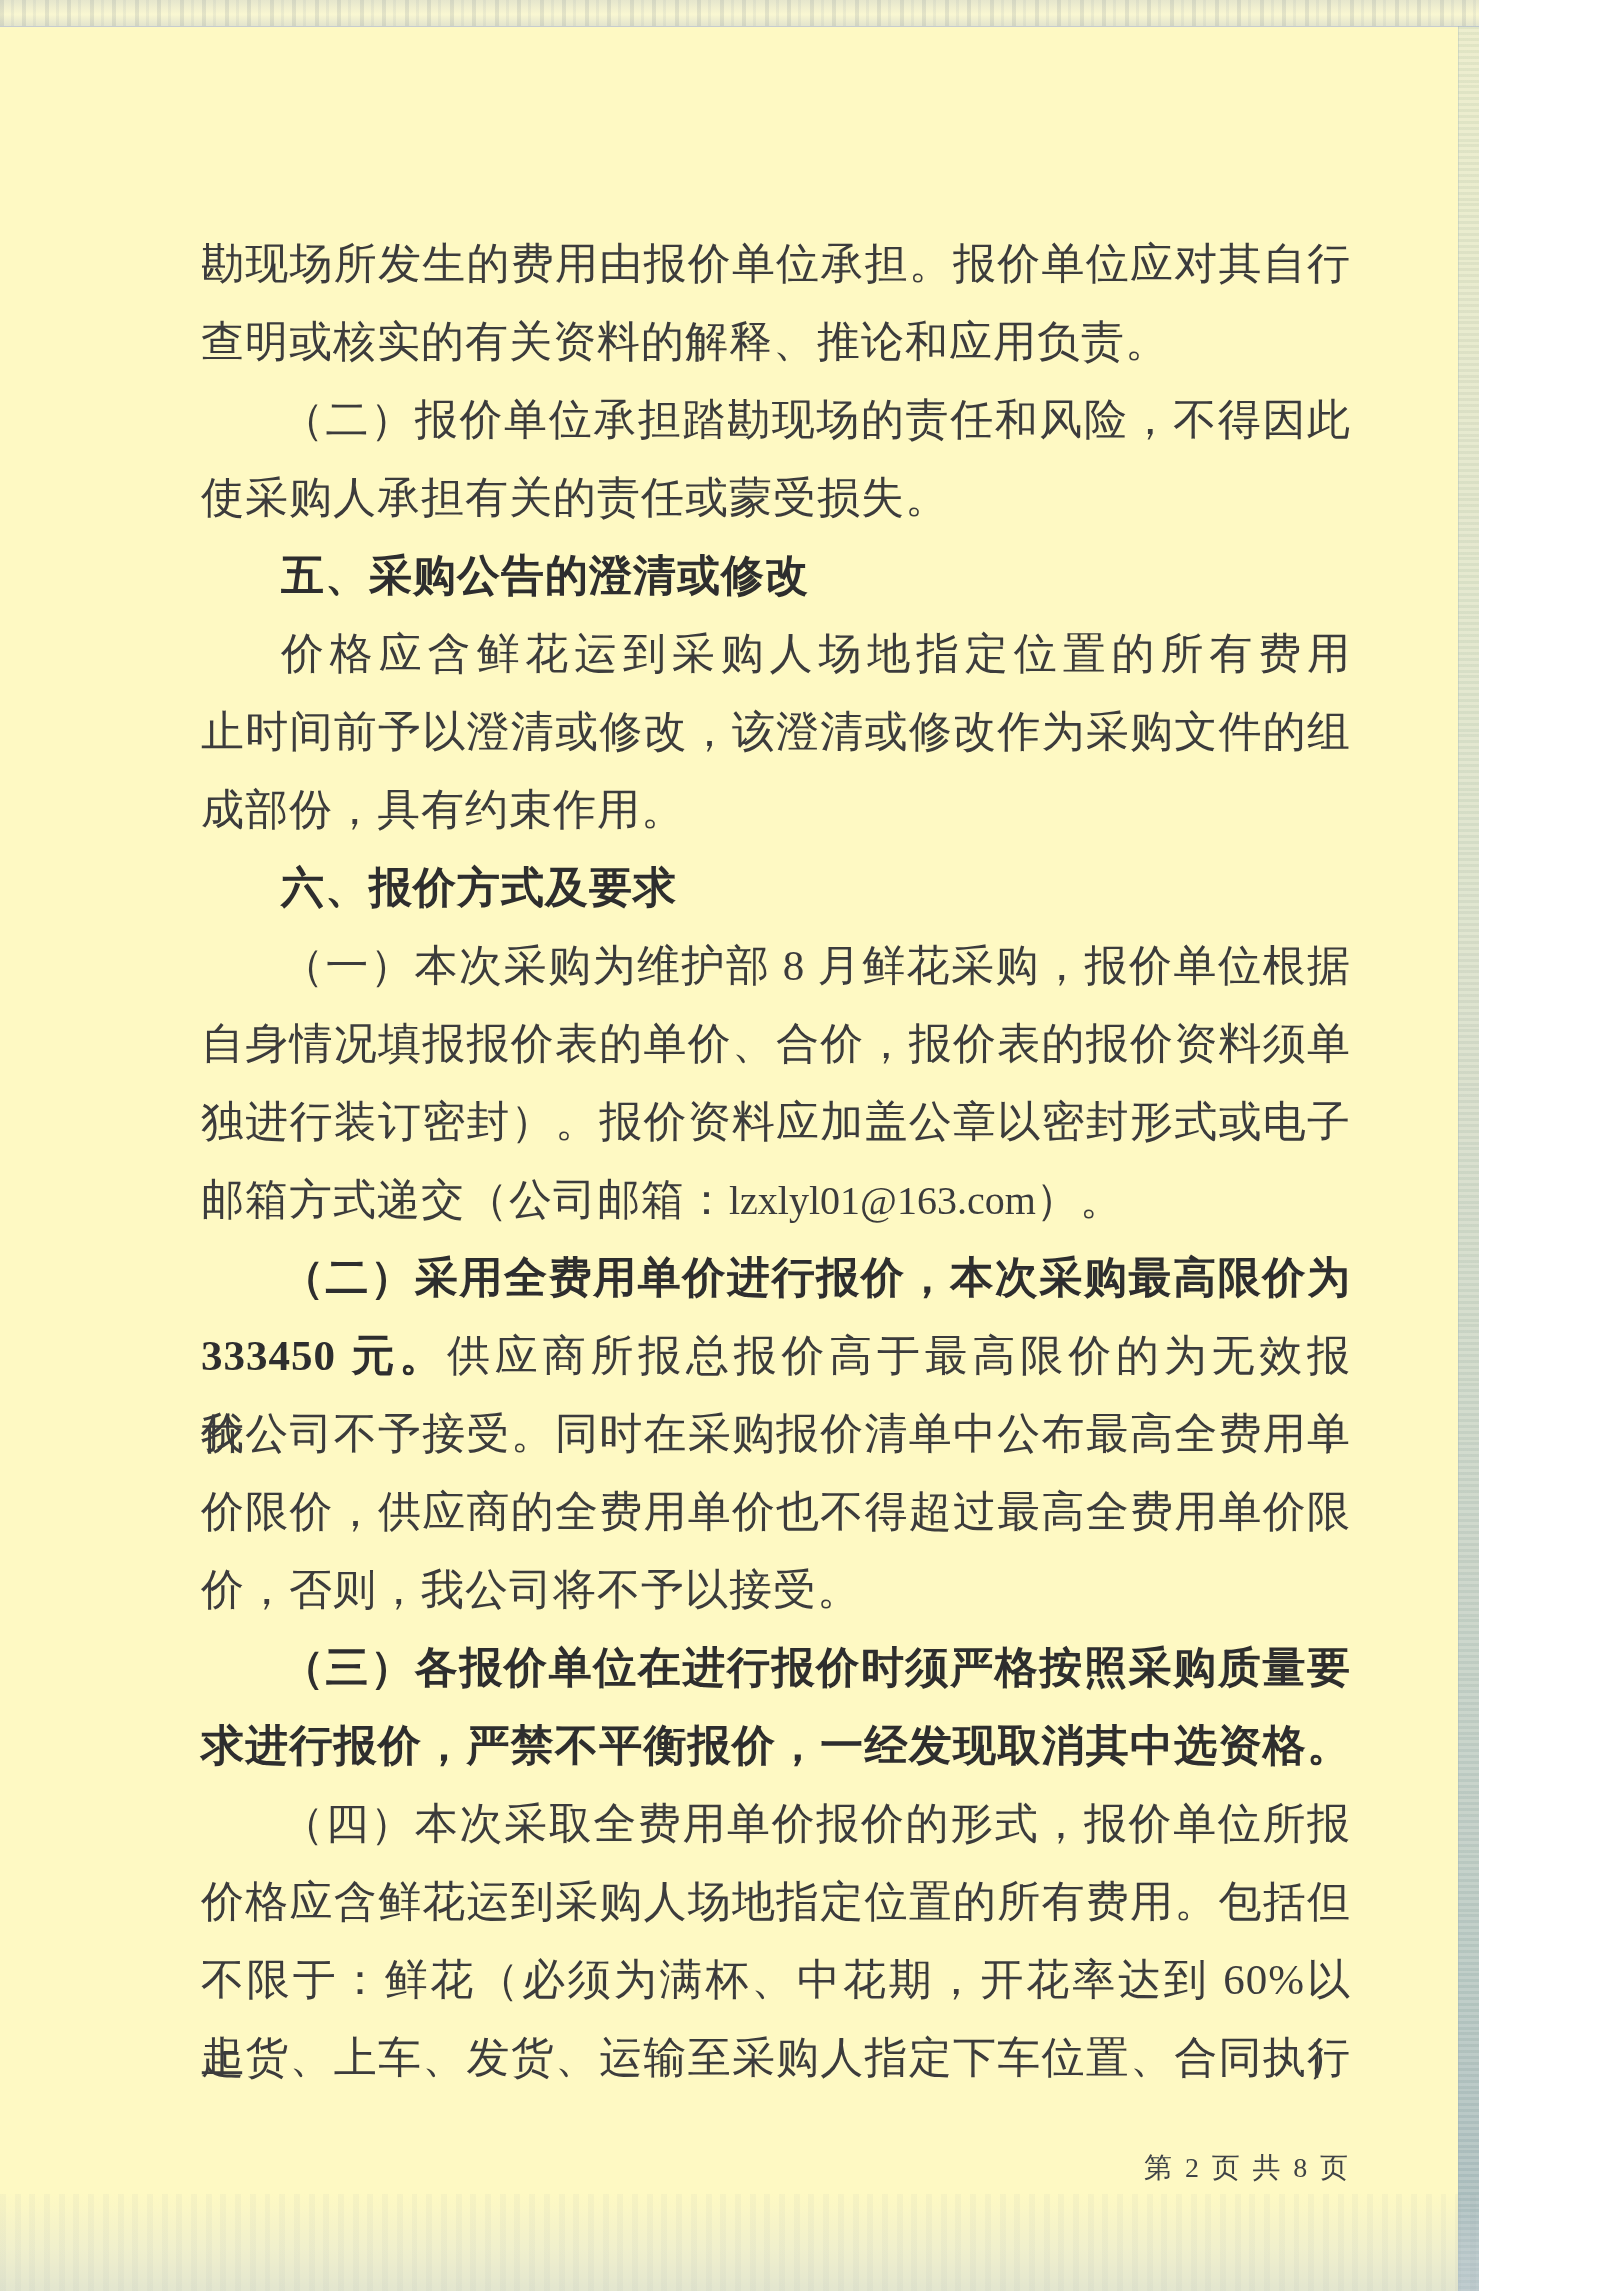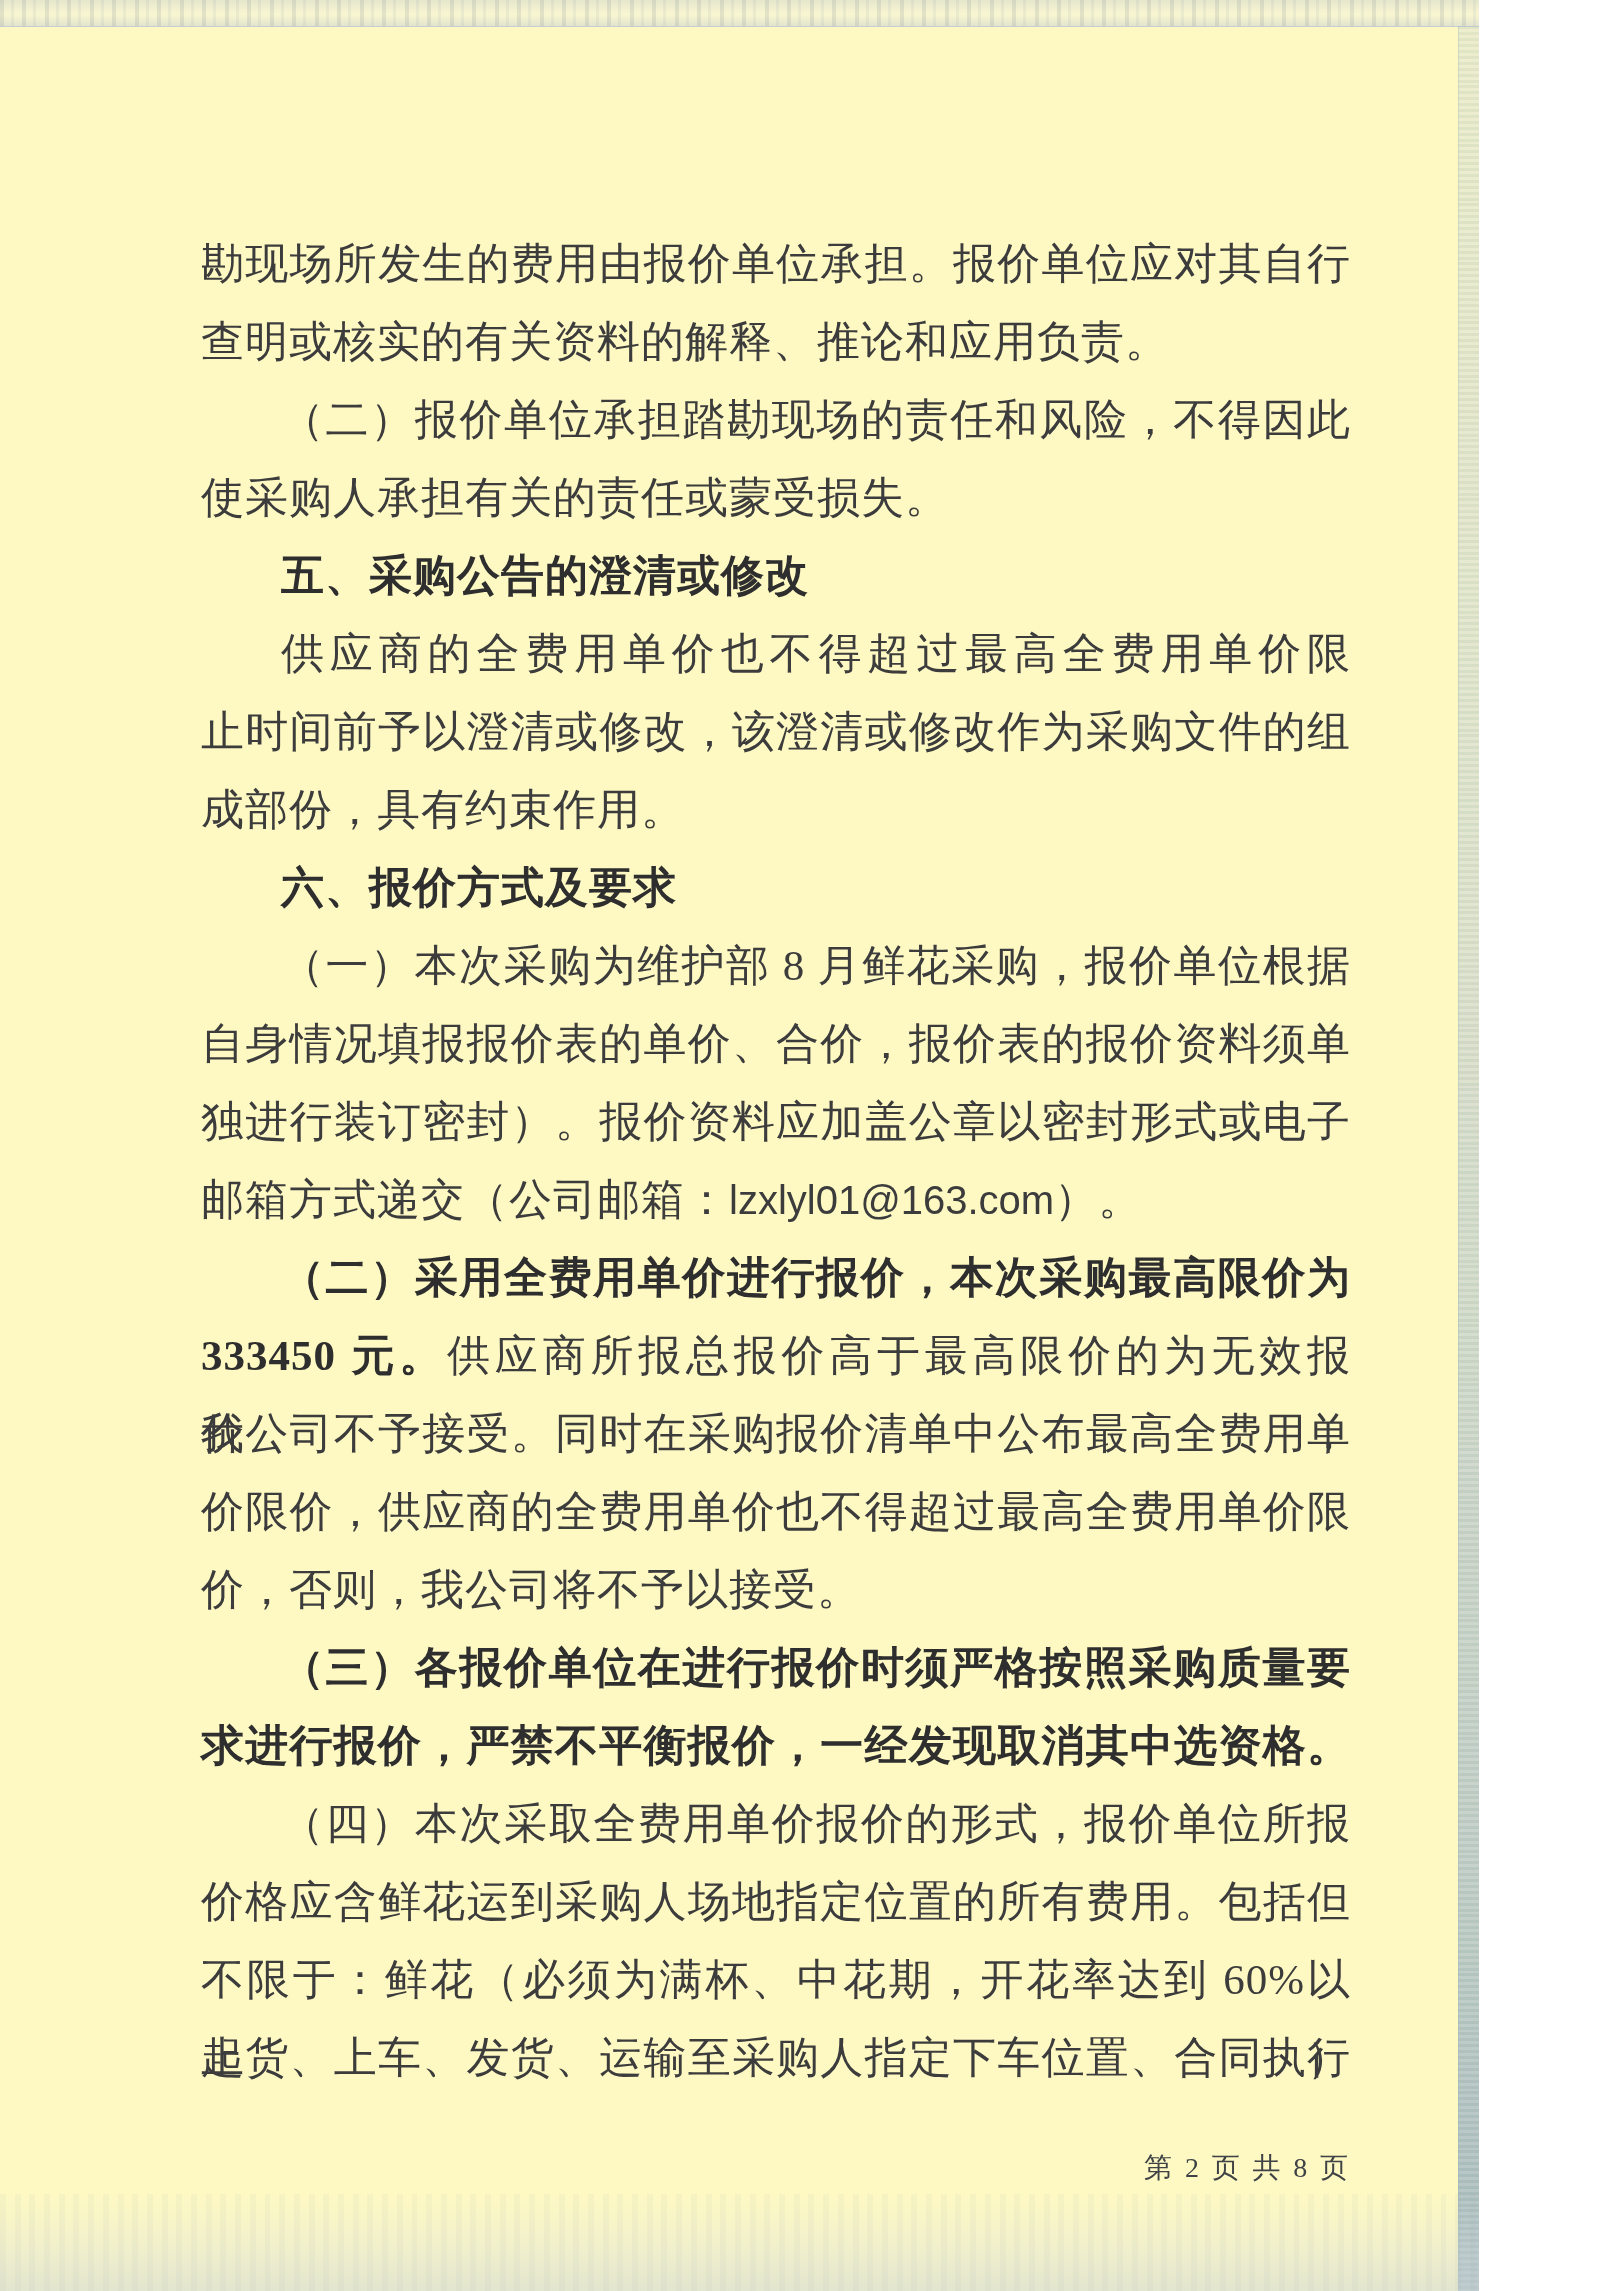--- a/index.html
+++ b/index.html
@@ -78,21 +78,21 @@
   }
   .line.justify {
     white-space: normal;
     text-align: justify;
     text-align-last: justify;
     text-justify: inter-character;
   }
   .line.indent { text-indent: 80px; }
   .line .bold { font-weight: bold; color: #2e2e2e; }
   .line .mono {
-    font-family: Liberation Sans, sans-serif;
+    font-family: Liberation Serif, serif;
     font-size: 40px;
     letter-spacing: 0px;
     text-align: center;
   }
 
   .footer {
     position: absolute;
     left: 201px;
     width: 1150px;
     top: 2143px;
@@ -112,21 +112,21 @@
   <div class="top-tick"></div>
   <div class="right-strip"></div>
   <div class="bottom-band"></div>
 
   <div class="doc-body">
       <div class="line justify"><span class="">勘现场所发生的费用由报价单位承担。报价单位应对其自行</span></div>
       <div class="line"><span class="">查明或核实的有关资料的解释、推论和应用负责。</span></div>
       <div class="line justify indent"><span class="">（二）报价单位承担踏勘现场的责任和风险，不得因此</span></div>
       <div class="line"><span class="">使采购人承担有关的责任或蒙受损失。</span></div>
       <div class="line indent"><span class="bold ">五、采购公告的澄清或修改</span></div>
-      <div class="line justify indent"><span class="">供应商的全费用单价也不得超过最高全费用单价限</span></div>
+      <div class="line justify indent"><span class="">价格应含鲜花运到采购人场地指定位置的所有费用</span></div>
       <div class="line justify"><span class="">止时间前予以澄清或修改，该澄清或修改作为采购文件的组</span></div>
       <div class="line"><span class="">成部份，具有约束作用。</span></div>
       <div class="line indent"><span class="bold ">六、报价方式及要求</span></div>
       <div class="line justify indent"><span class="">（一）本次采购为维护部 8 月鲜花采购，报价单位根据</span></div>
       <div class="line justify"><span class="">自身情况填报报价表的单价、合价，报价表的报价资料须单</span></div>
       <div class="line justify"><span class="">独进行装订密封）。报价资料应加盖公章以密封形式或电子</span></div>
       <div class="line"><span class="">邮箱方式递交（公司邮箱：</span><span class="mono">lzxlyl01@163.com</span><span class="">）。</span></div>
       <div class="line justify indent"><span class="bold ">（二）采用全费用单价进行报价，本次采购最高限价为</span></div>
       <div class="line justify"><span class="bold ">333450 元。</span><span class="">供应商所报总报价高于最高限价的为无效报价，</span></div>
       <div class="line justify"><span class="">我公司不予接受。同时在采购报价清单中公布最高全费用单</span></div>

